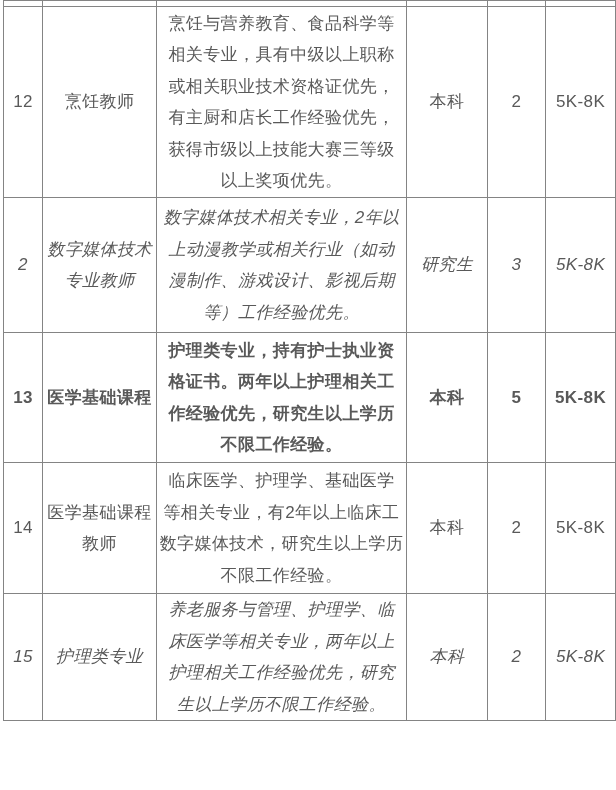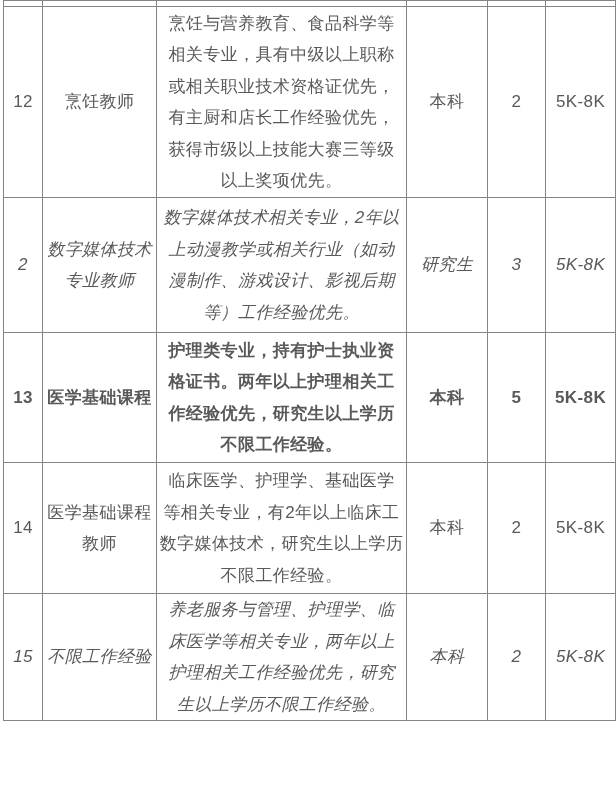--- a/index.html
+++ b/index.html
@@ -120,21 +120,21 @@
 等相关专业，有2年以上临床工
 数字媒体技术，研究生以上学历
 不限工作经验。</td>
       <td>本科</td>
       <td>2</td>
       <td>5K-8K</td>
     </tr>
 
     <tr class="r15">
       <td>15</td>
-      <td class="wrap">不限工作经验</td>
+      <td class="wrap">护理类专业</td>
       <td class="req">养老服务与管理、护理学、临
 床医学等相关专业，两年以上
 护理相关工作经验优先，研究
 生以上学历不限工作经验。</td>
       <td>本科</td>
       <td>2</td>
       <td>5K-8K</td>
     </tr>
   </tbody>
 </table>

